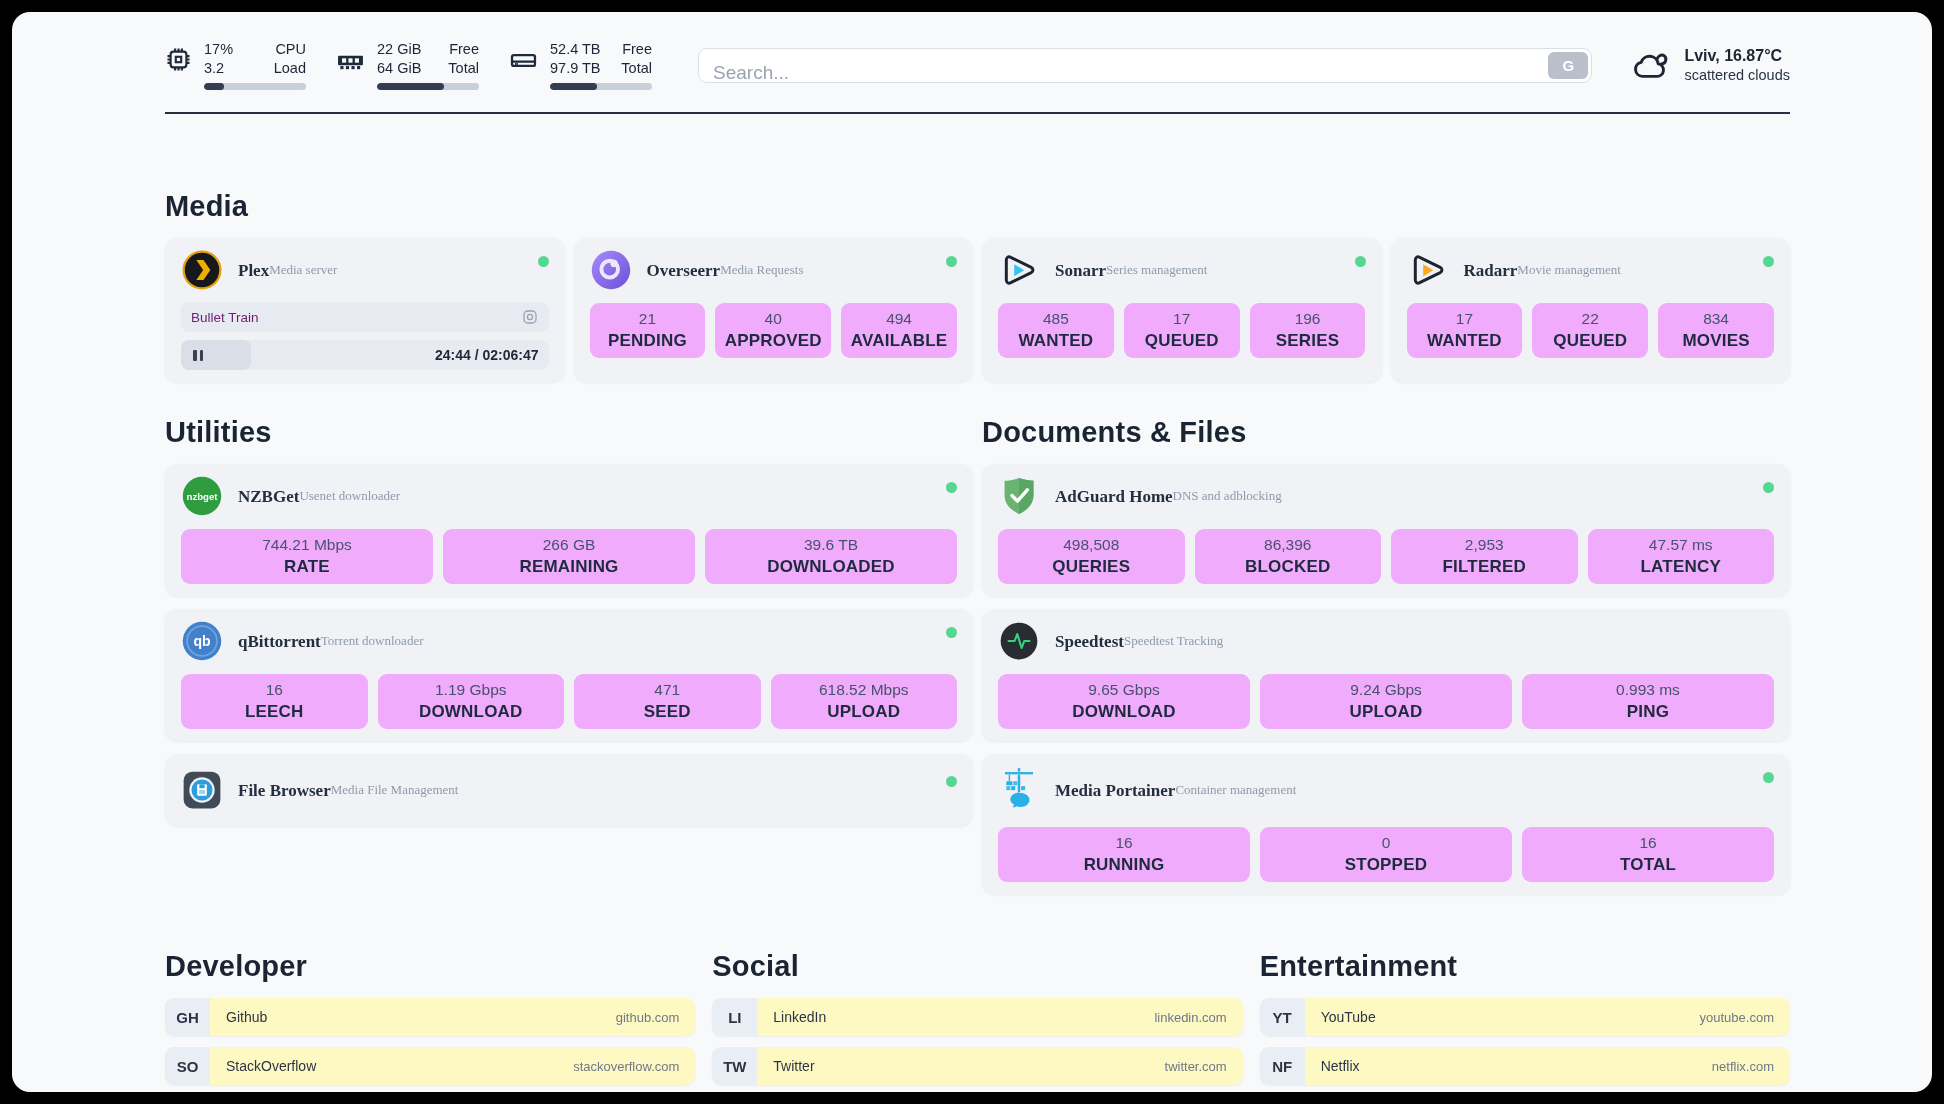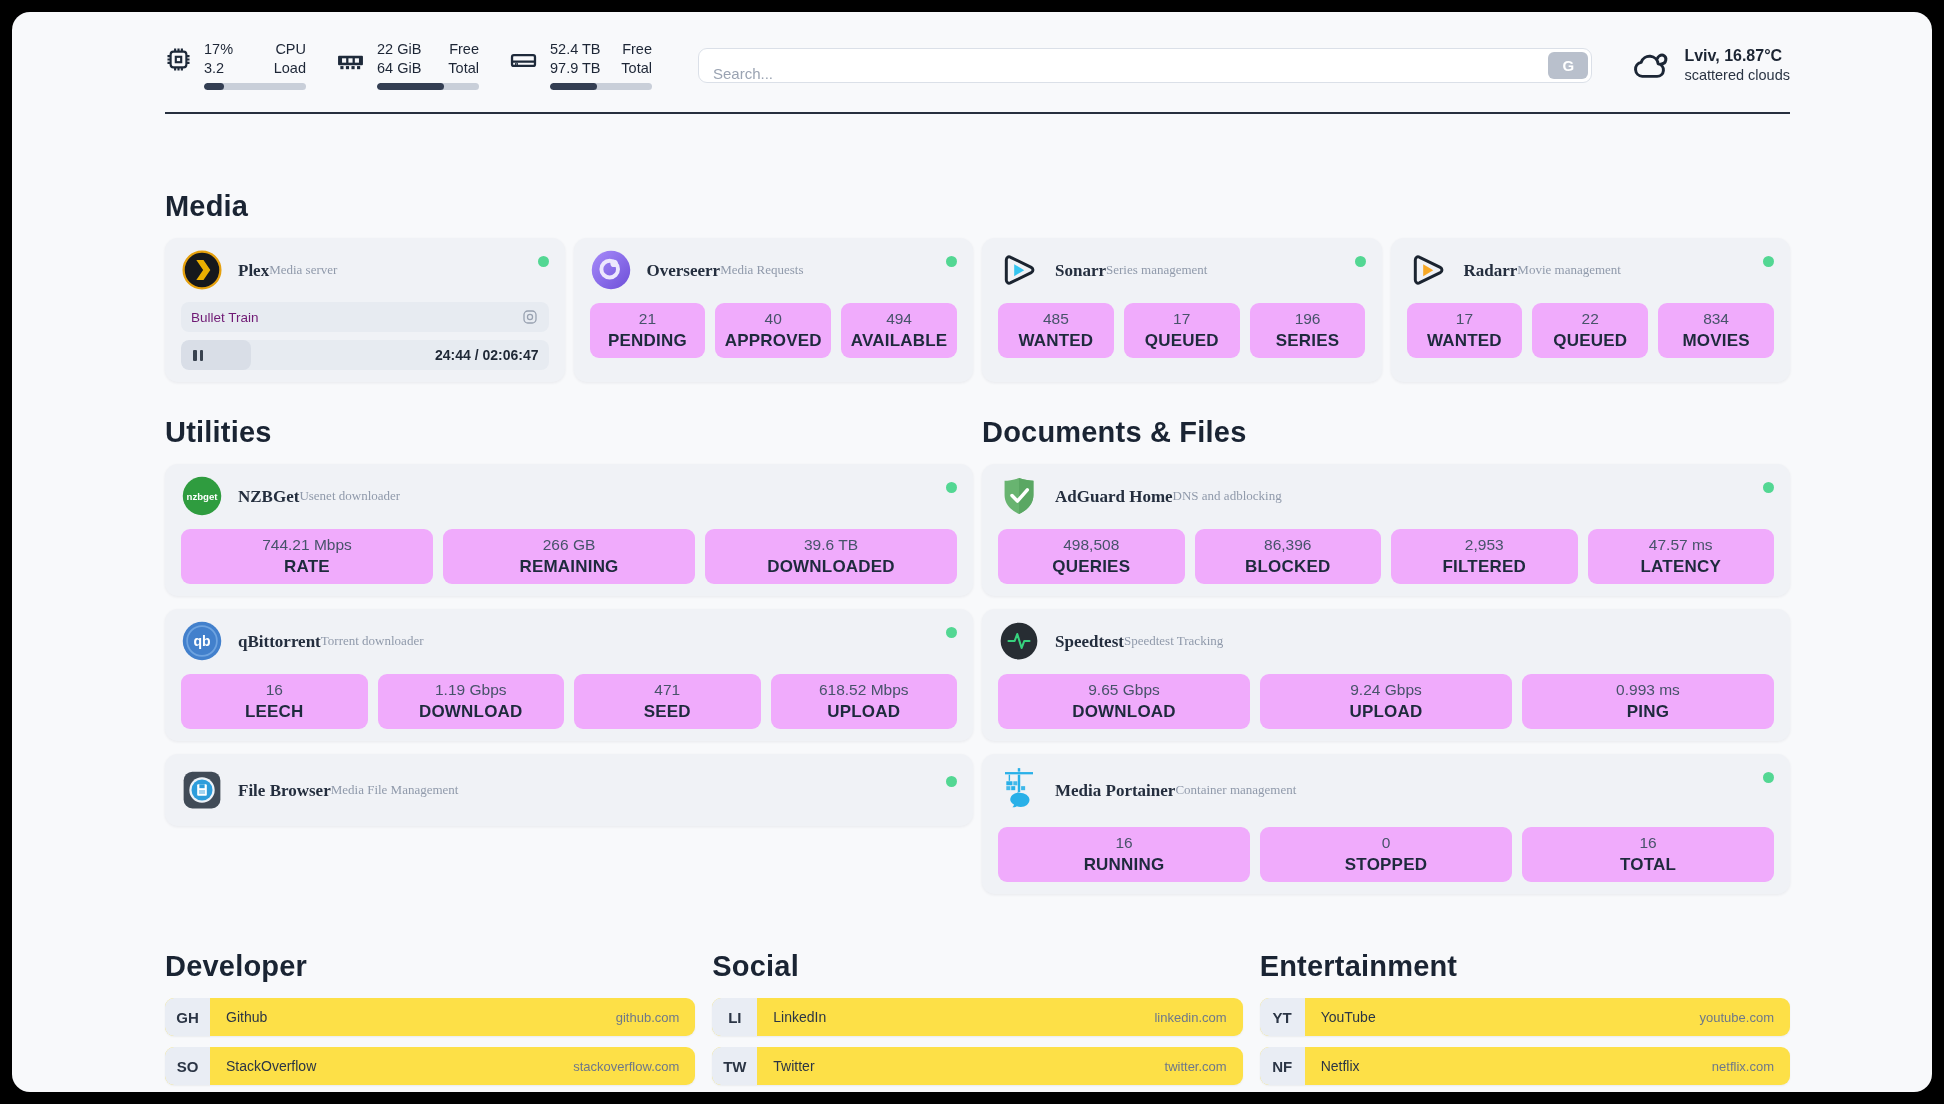--- a/index.html
+++ b/index.html
@@ -11,21 +11,21 @@
   
   .topbar { margin-top:28px; display:flex; align-items:center; }
   .stat-group { display:flex; align-items:flex-start; margin-right:30px; }
   .hw-icon { margin-top:6px; margin-right:12px; flex:0 0 auto; }
   .stat-cols { display:flex; justify-content:space-between; width:102px; }
   .stat-col { display:flex; flex-direction:column; font-size:14.5px; line-height:19px; color:#1d2636; font-weight:500; }
   .stat-col.labs { text-align:right; }
   .hbar { margin-top:5px; height:7px; width:102px; background:#c9cfd9; border-radius:4px; overflow:hidden; }
   .hbar-fill { height:100%; background:#333e52; border-radius:4px; }
   .searchbox { flex:1; margin:0 38px 0 16px; position:relative; display:flex; align-items:center; }
-  .searchbox input { width:100%; height:35px; border:1.5px solid #dbe0e8; border-radius:9px; background:#fff; padding:16px 52px 0 14px; font-size:15px; color:#2a3443; font-family:"Liberation Sans",sans-serif; outline:none; }
+  .searchbox input { width:100%; height:35px; border:1.5px solid #dbe0e8; border-radius:9px; background:#fff; padding:16px 52px 0 14px; font-size:19px; color:#2a3443; font-family:"Liberation Sans",sans-serif; outline:none; }
   .searchbox input::placeholder { color:#9aa3b2; }
   .g-btn { position:absolute; right:4px; top:4px; bottom:4px; width:40px; background:#b9c0cc; border-radius:6px; display:flex; align-items:center; justify-content:center; color:#fff; font-size:15px; font-weight:600; cursor:pointer; }
   .weather { display:flex; align-items:center; }
   .weather-text { margin-left:12px; }
   .weather-main { font-size:16px; font-weight:700; color:#1c2533; line-height:21px; }
   .weather-sub { font-size:14.5px; color:#2a3443; line-height:19px; }
   .divider { margin-top:22px; height:2px; background:#27303f; }
 
   
   .section-title { font-size:29px; font-weight:700; color:#1a2433; letter-spacing:.2px; }
@@ -54,21 +54,21 @@
   .np-title { font-size:13.5px; font-weight:500; color:#701a75; }
   .cam-icon { margin-left:auto; display:flex; }
   .play-progress { position:absolute; left:0; top:0; bottom:0; background:#d9dee7; border-radius:8px; }
   .pause-icon { position:relative; z-index:1; display:flex; gap:3px; margin-left:2px; }
   .pause-icon i { display:block; width:3.5px; height:11px; background:#39424f; border-radius:1px; }
   .play-time { margin-left:auto; position:relative; z-index:1; font-size:14px; font-weight:700; color:#1f2836; }
 
   
   .links-grid { margin-top:56px; display:grid; grid-template-columns:1fr 1fr 1fr; gap:17px; align-items:start; }
   .links-col .section-title { margin-bottom:15px; }
-  .link-row { display:flex; align-items:center; background:#fde047; border-radius:9px; height:38px; overflow:hidden; box-shadow:0 1px 2px rgba(25,35,55,.06); margin-bottom:11px; cursor:pointer; }
+  .link-row { display:flex; align-items:center; background:#fef9c3; border-radius:9px; height:38px; overflow:hidden; box-shadow:0 1px 2px rgba(25,35,55,.06); margin-bottom:11px; cursor:pointer; }
   .link-abbr { width:45px; height:100%; background:#e9edf4; display:flex; align-items:center; justify-content:center; font-size:15px; font-weight:600; color:#2b3545; flex:0 0 auto; }
   .link-name { margin-left:16px; font-size:14px; font-weight:500; color:#2b3545; }
   .link-url { margin-left:auto; margin-right:16px; font-size:13px; color:#6e7889; }
 </style>
 </head>
 <body>
 
 <div class="frame">
 <div class="content">
 

